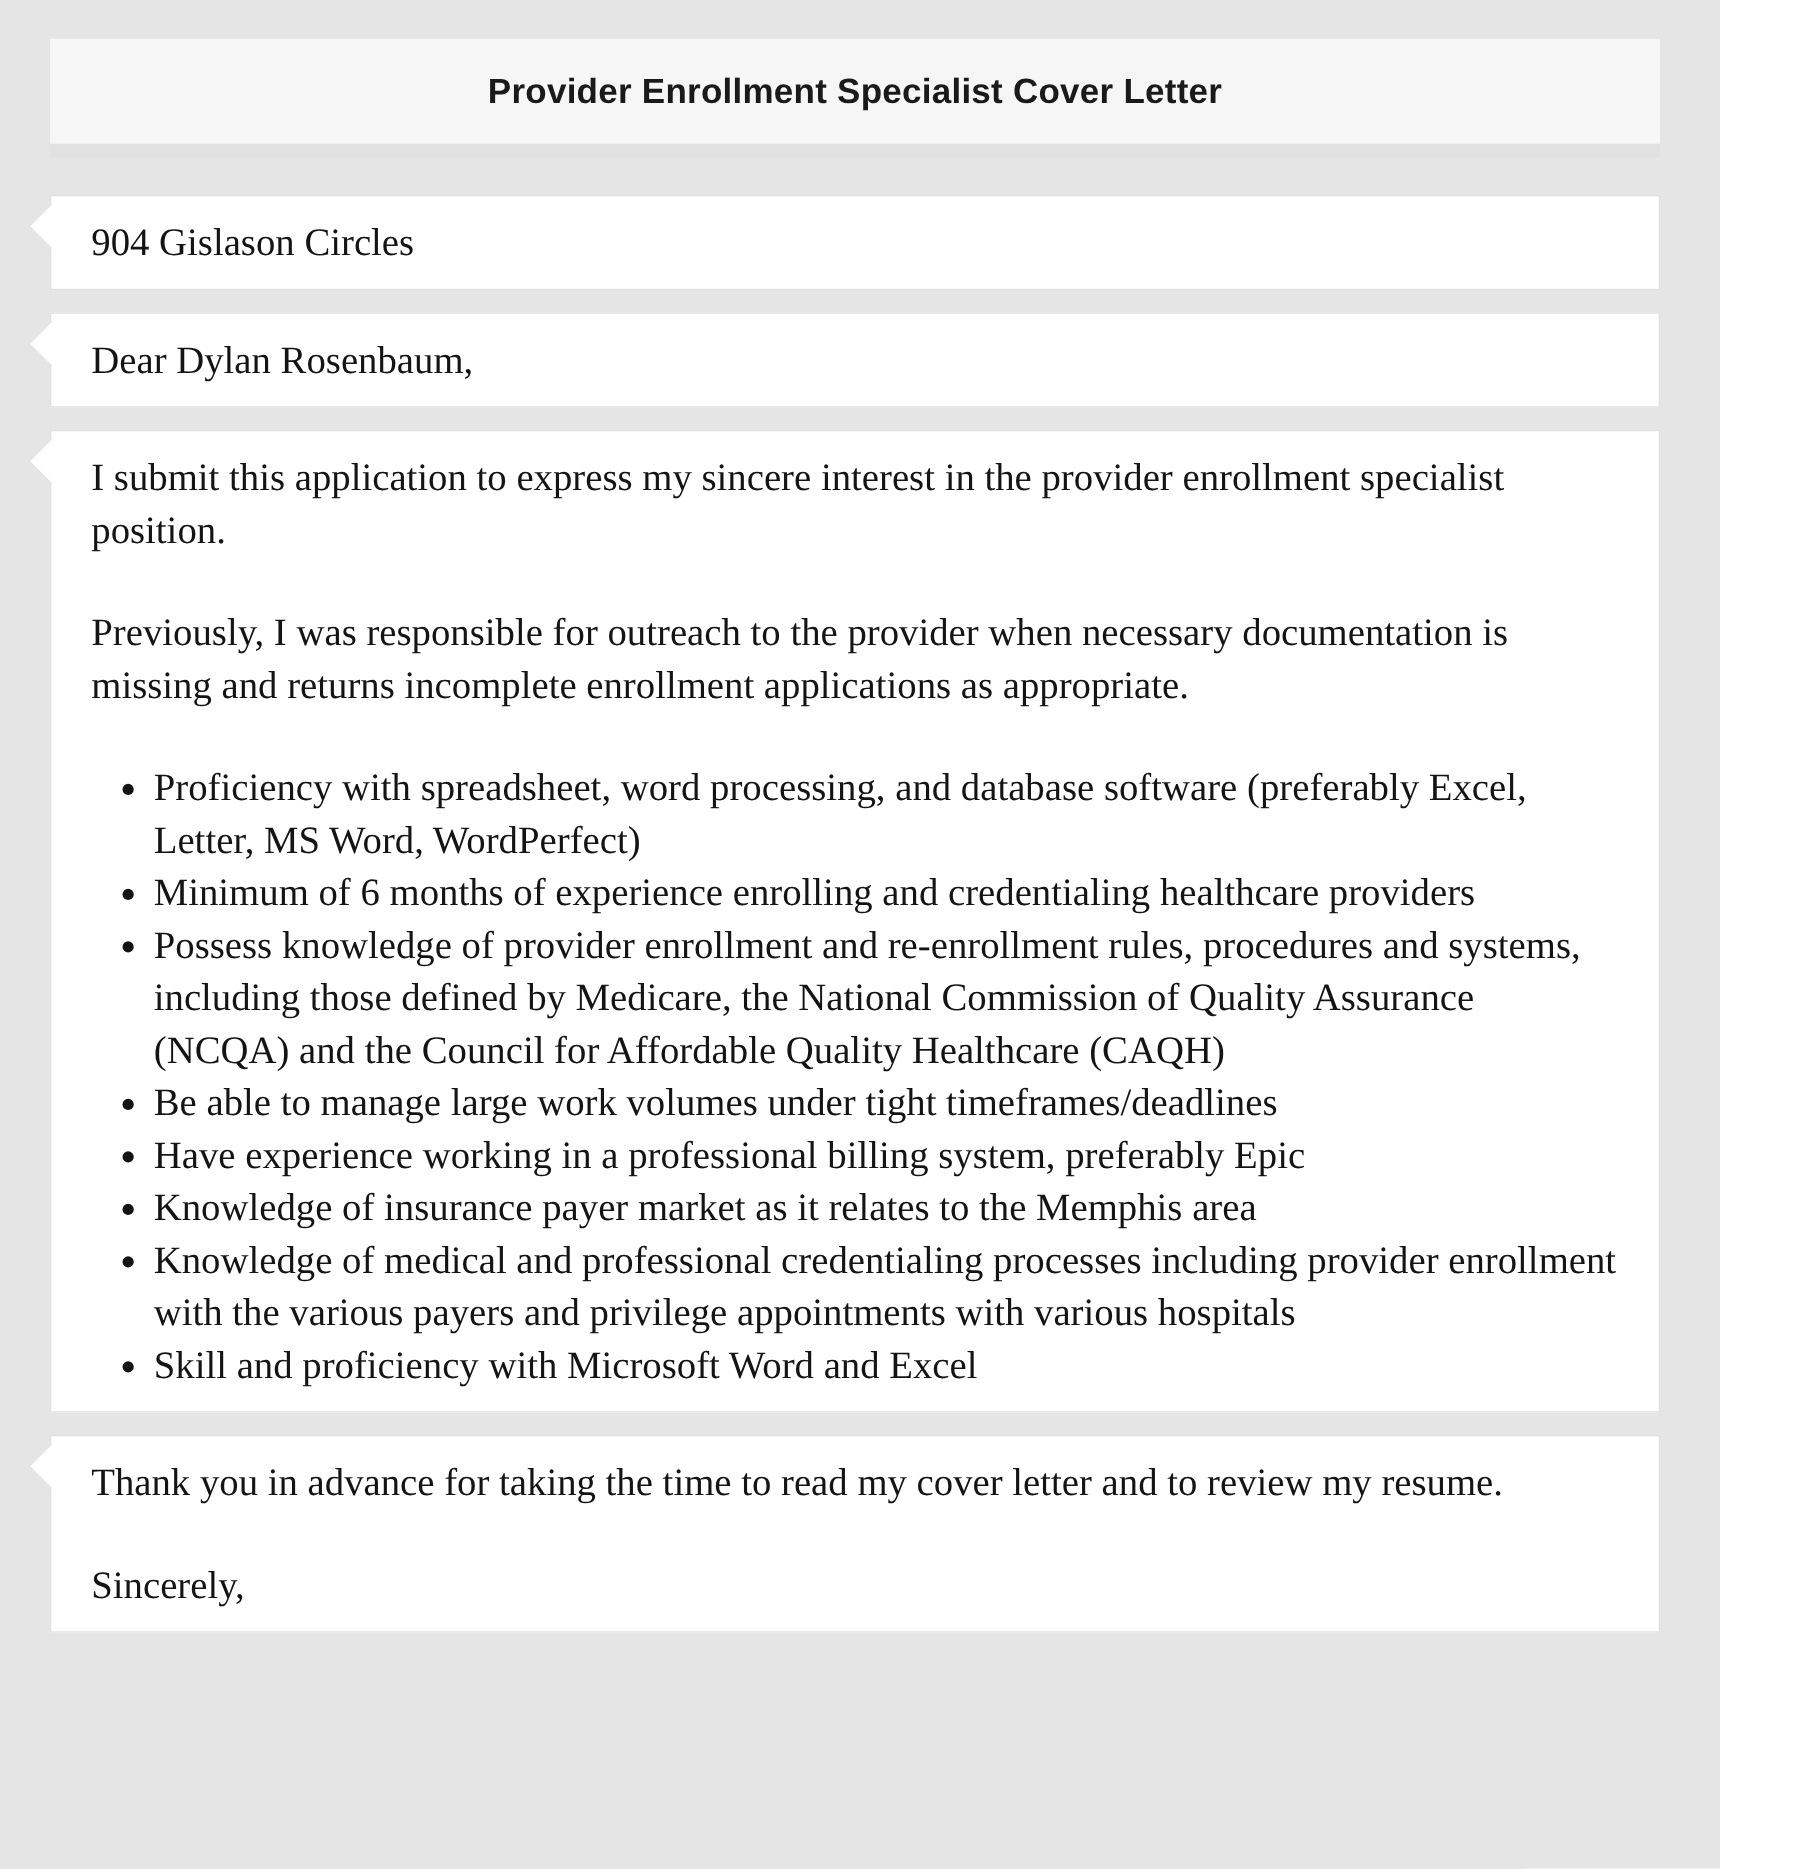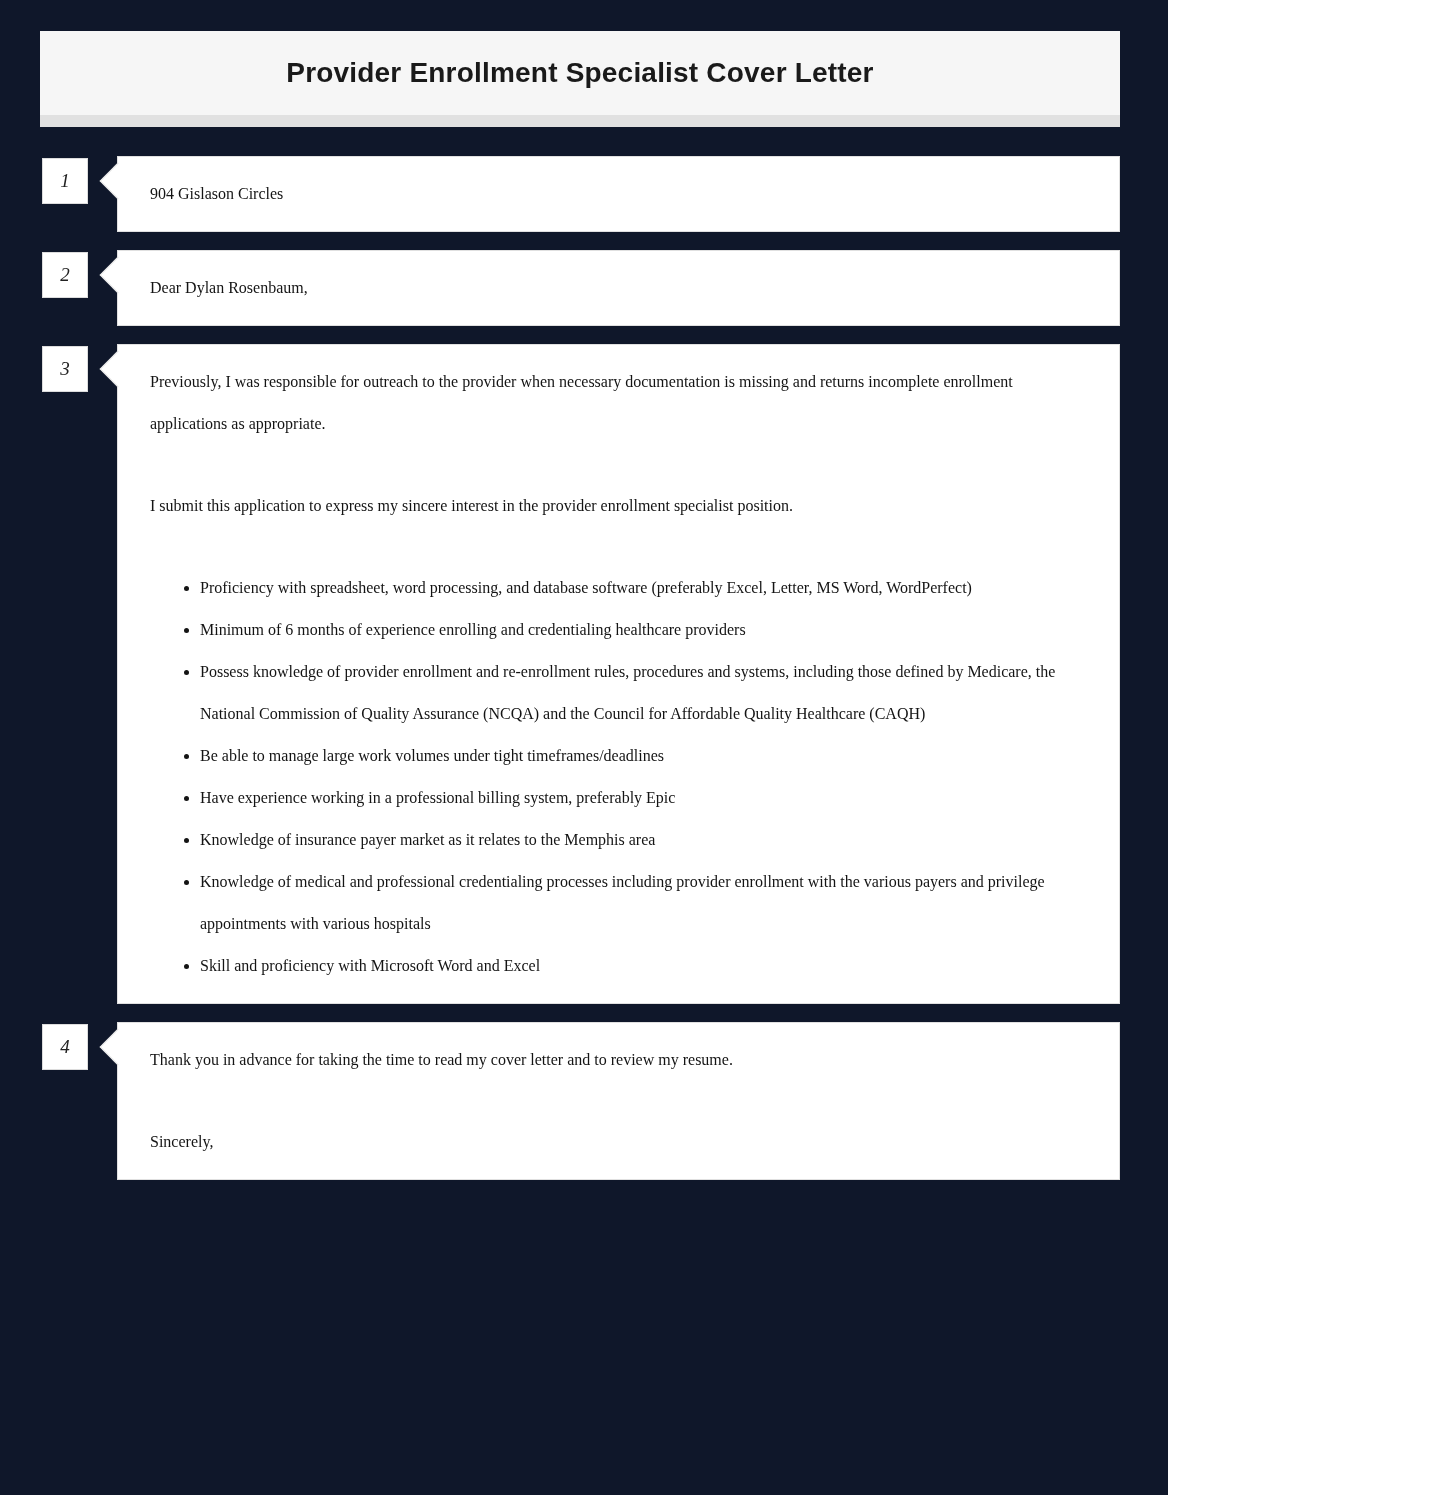--- a/index.html
+++ b/index.html
@@ -3,23 +3,23 @@
 <meta charset="utf-8">
 <style>
   * { box-sizing: border-box; }
   html, body { margin: 0; padding: 0; background: #ffffff; }
   body {
     font-family: "Liberation Serif", serif;
     color: #141414;
     width: 1440px;
   }
   .page {
-    width: 1168px;
+    width: 1376px;
     height: 1495px;
-    background: #0f172a;
+    background: #e5e5e5;
     padding: 31px 48px 0 40px;
     overflow: hidden;
     position: relative;
   }
   
   .header {
     background: #f6f6f6;
     border-bottom: 12px solid #e1e1e1;
     height: 96px;
     display: flex;
@@ -50,25 +50,24 @@
     border: 1px solid #dcdcdc;
     display: flex;
     align-items: center;
     justify-content: center;
     font-style: italic;
     font-size: 19px;
     color: #222222;
   }
   .box {
     position: relative;
-    margin-left: 77px;
     background: #ffffff;
     border: 1px solid #e0e0e0;
     padding: 16px 32px;
-    font-size: 16px;
+    font-size: 31px;
     line-height: 42px;
   }
   
   .box::before {
     content: "";
     position: absolute;
     left: -13px;
     top: 11px;
     width: 25px;
     height: 25px;
@@ -116,22 +115,22 @@
     <div class="box">
       <p class="bold">Dear Dylan Rosenbaum,</p>
     </div>
   </section>
 
   <section class="section">
     <div class="badge">
       <span>3</span>
     </div>
     <div class="box">
+      <p>I submit this application to express my sincere interest in the provider enrollment specialist position.</p>
       <p>Previously, I was responsible for outreach to the provider when necessary documentation is missing and returns incomplete enrollment applications as appropriate.</p>
-      <p>I submit this application to express my sincere interest in the provider enrollment specialist position.</p>
       <ul>
         <li>Proficiency with spreadsheet, word processing, and database software (preferably Excel, Letter, MS Word, WordPerfect)</li>
         <li>Minimum of 6 months of experience enrolling and credentialing healthcare providers</li>
         <li>Possess knowledge of provider enrollment and re-enrollment rules, procedures and systems, including those defined by Medicare, the National Commission of Quality Assurance (NCQA) and the Council for Affordable Quality Healthcare (CAQH)</li>
         <li>Be able to manage large work volumes under tight timeframes/deadlines</li>
         <li>Have experience working in a professional billing system, preferably Epic</li>
         <li>Knowledge of insurance payer market as it relates to the Memphis area</li>
         <li>Knowledge of medical and professional credentialing processes including provider enrollment with the various payers and privilege appointments with various hospitals</li>
         <li>Skill and proficiency with Microsoft Word and Excel</li>
       </ul>

